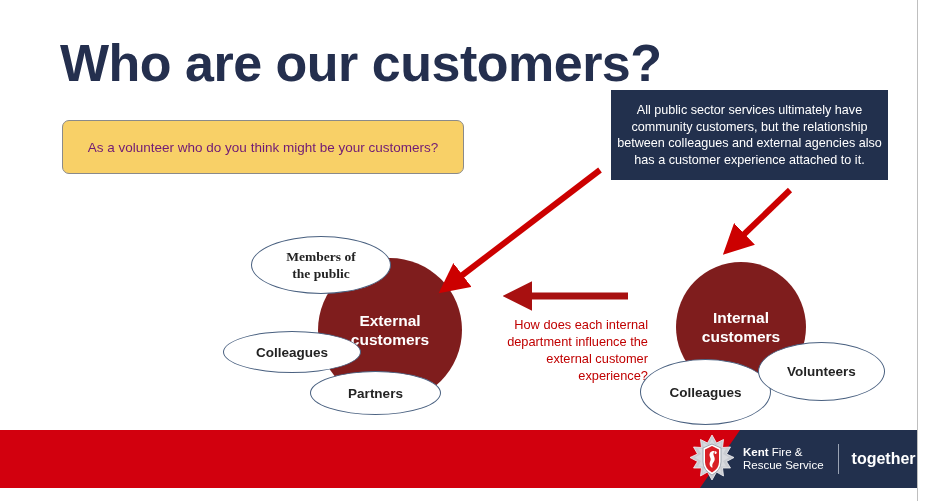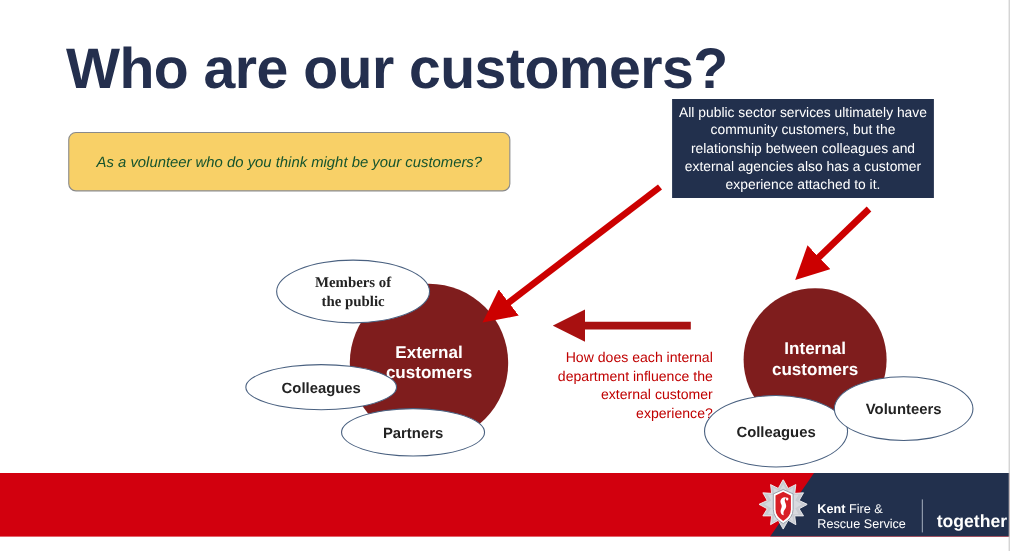--- a/index.html
+++ b/index.html
@@ -57,32 +57,31 @@
     background: #f8d067;
     border: 1px solid #8a8a8a;
     border-radius: 7px;
     box-sizing: border-box;
     display: flex;
     align-items: center;
     justify-content: center;
   }
   .prompt-box span {
     font-size: 13.5px;
-    color: #14532d;
+    color: #701a75;
     text-align: left;
     padding: 0 10px;
-    font-style: italic;
   }
 
   
   .callout {
     position: absolute;
     left: 611px;
     top: 90px;
-    width: 238px;
+    width: 277px;
     height: 90px;
     background: #22304d;
     box-sizing: border-box;
     display: flex;
     align-items: center;
     justify-content: center;
     padding: 3px 6px;
   }
   .callout span {
     color: #ffffff;
@@ -182,21 +181,21 @@
     height: 58px;
     background: #22304d;
     clip-path: polygon(740px 0, 918px 0, 918px 58px, 700px 58px);
   }
   .logo-wrap {
     position: absolute;
     left: 690px;
     top: 434px;
     height: 50px;
     display: flex;
-    align-items: flex-end;
+    align-items: center;
     z-index: 5;
   }
   .crest {
     width: 44px;
     height: 48px;
     flex: 0 0 auto;
   }
   .logo-text {
     margin-left: 9px;
     color: #ffffff;

